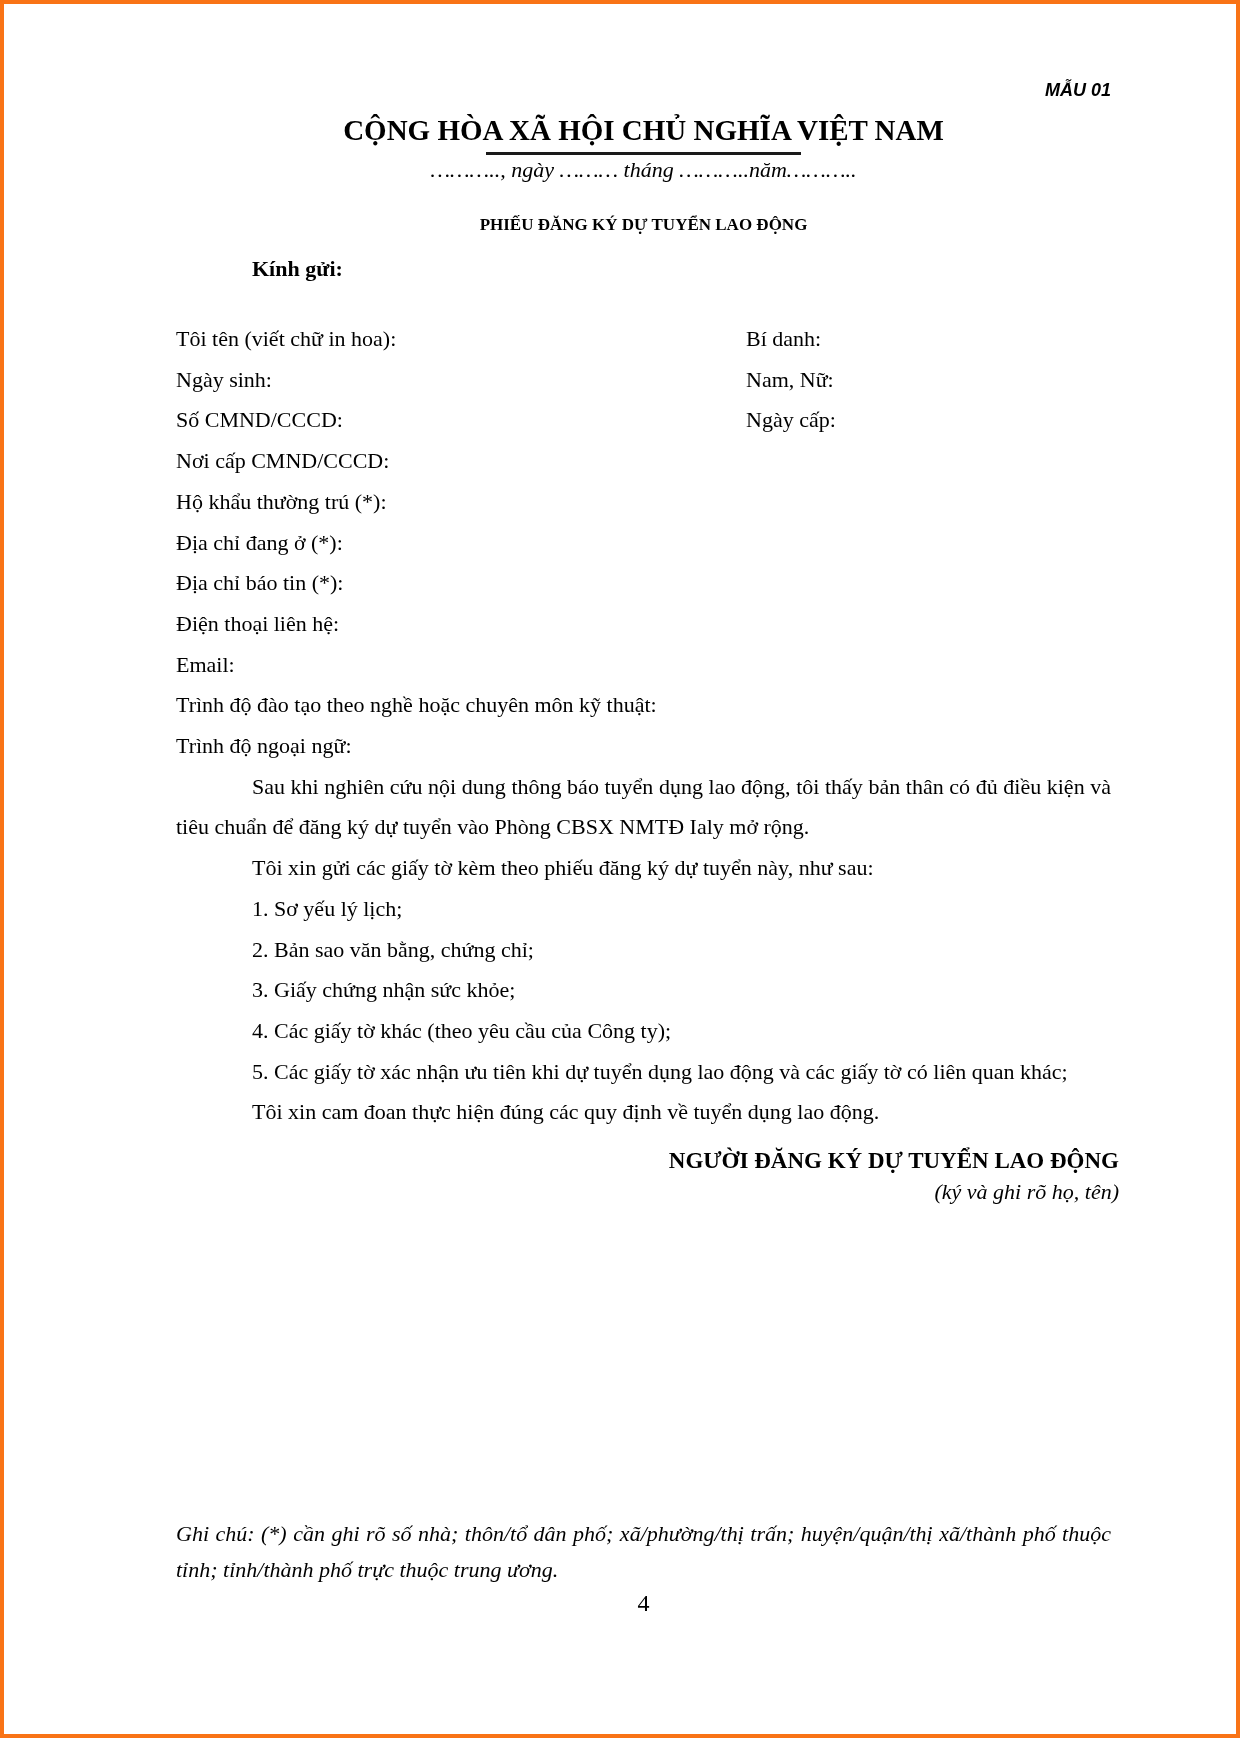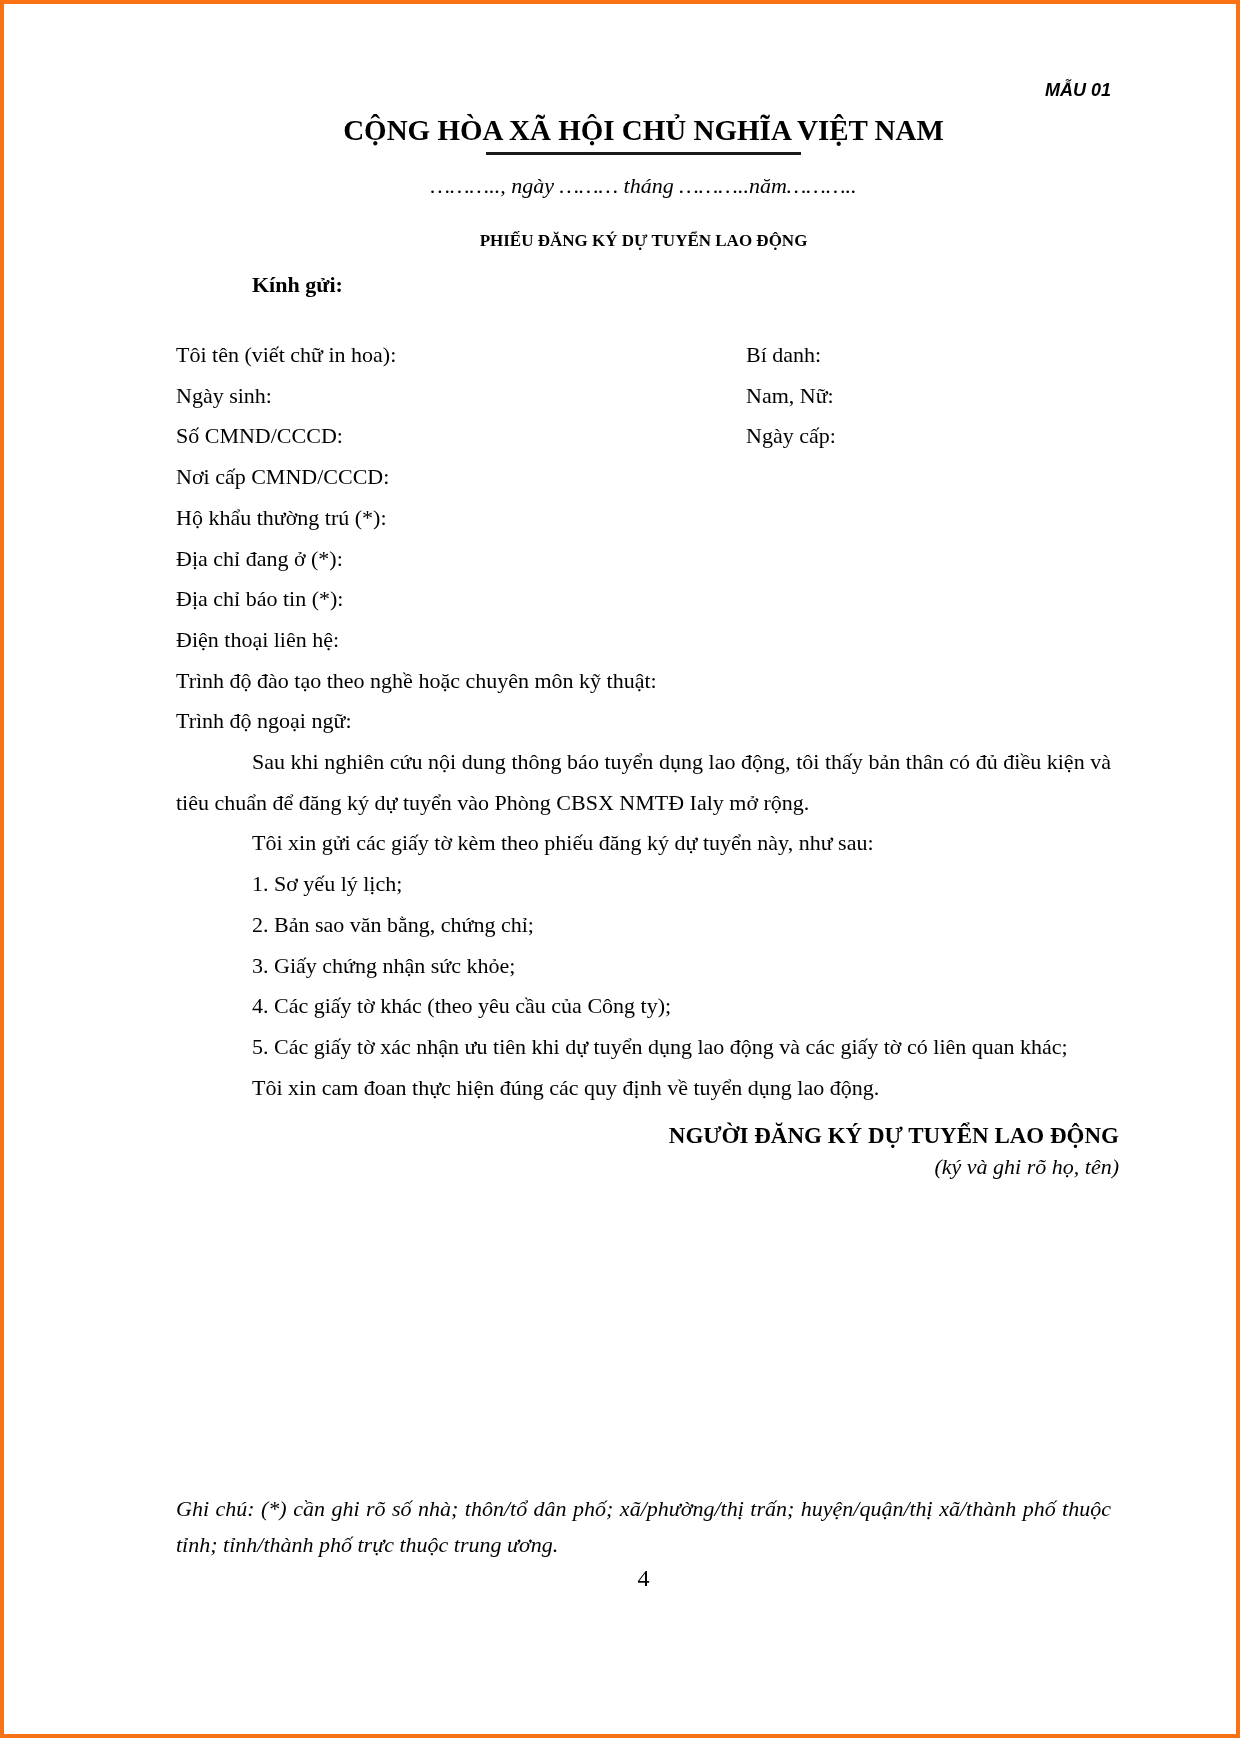--- a/index.html
+++ b/index.html
@@ -43,21 +43,20 @@
     font-size: 22px;
     line-height: 32px;
   }
   .rule {
     width: 315px;
     border: none;
     border-top: 3px solid #1a1a1a;
     margin: 6px auto 0 auto;
   }
   .date {
-    margin-top: 16px;
     font-style: italic;
     font-size: 22px;
     line-height: 30px;
     text-align: center;
   }
   .title {
     margin-top: 24px;
     font-weight: bold;
     font-size: 17px;
     line-height: 32px;
@@ -160,20 +159,23 @@
     <div class="row">
       <span>Địa chỉ đang ở (*):</span>
     </div>
     <div class="row">
       <span>Địa chỉ báo tin (*):</span>
     </div>
     <div class="row">
       <span>Điện thoại liên hệ:</span>
     </div>
     <div class="row">
+      <span>Email:</span>
+    </div>
+    <div class="row">
       <span>Trình độ đào tạo theo nghề hoặc chuyên môn kỹ thuật:</span>
     </div>
     <div class="row">
       <span>Trình độ ngoại ngữ:</span>
     </div>
   </div>
 
   <p class="para justify">Sau khi nghiên cứu nội dung thông báo tuyển dụng lao động, tôi thấy bản thân có đủ điều kiện và tiêu chuẩn để đăng ký dự tuyển vào Phòng CBSX NMTĐ Ialy mở rộng.</p>
 
   <p class="para">Tôi xin gửi các giấy tờ kèm theo phiếu đăng ký dự tuyển này, như sau:</p>

